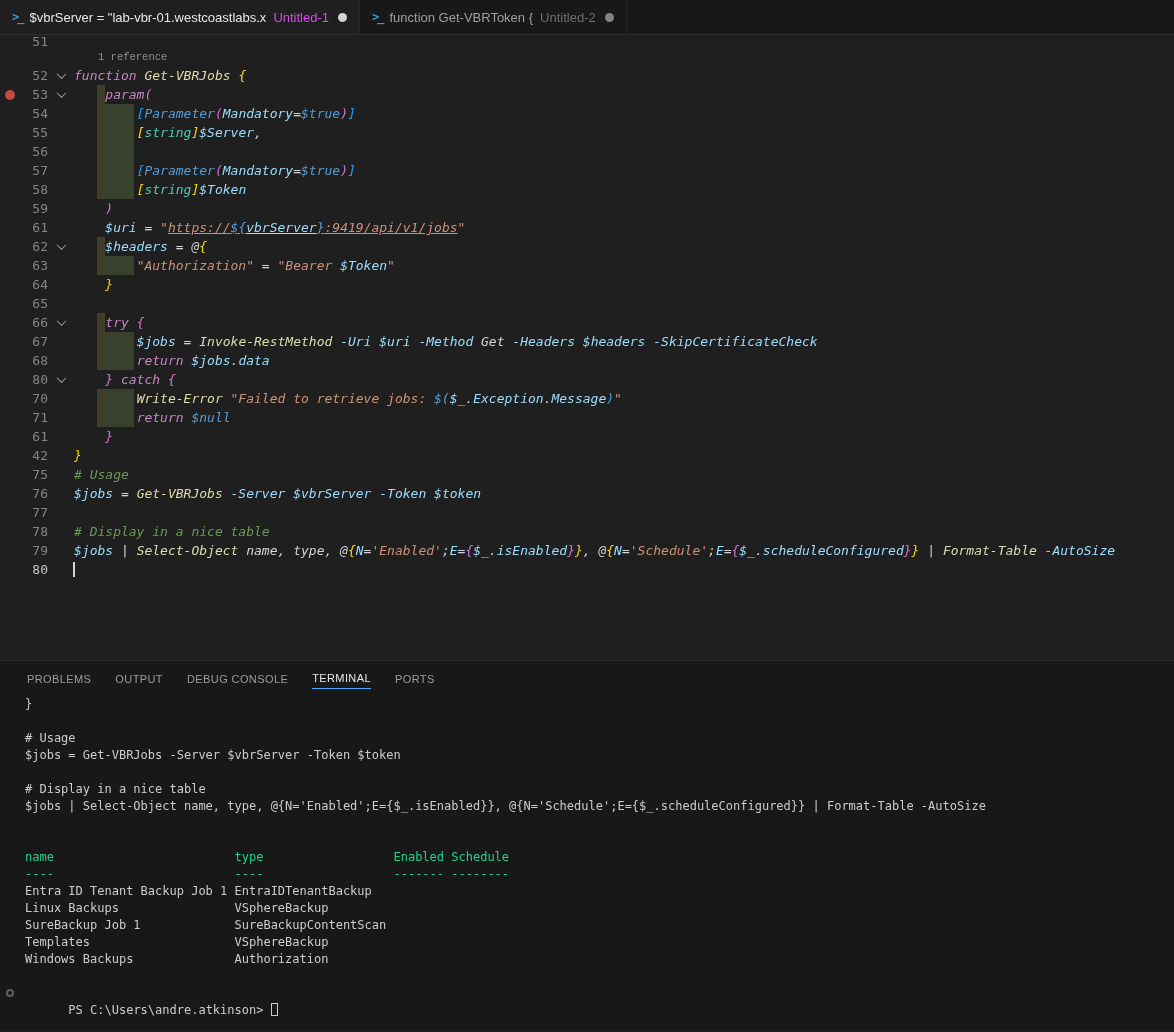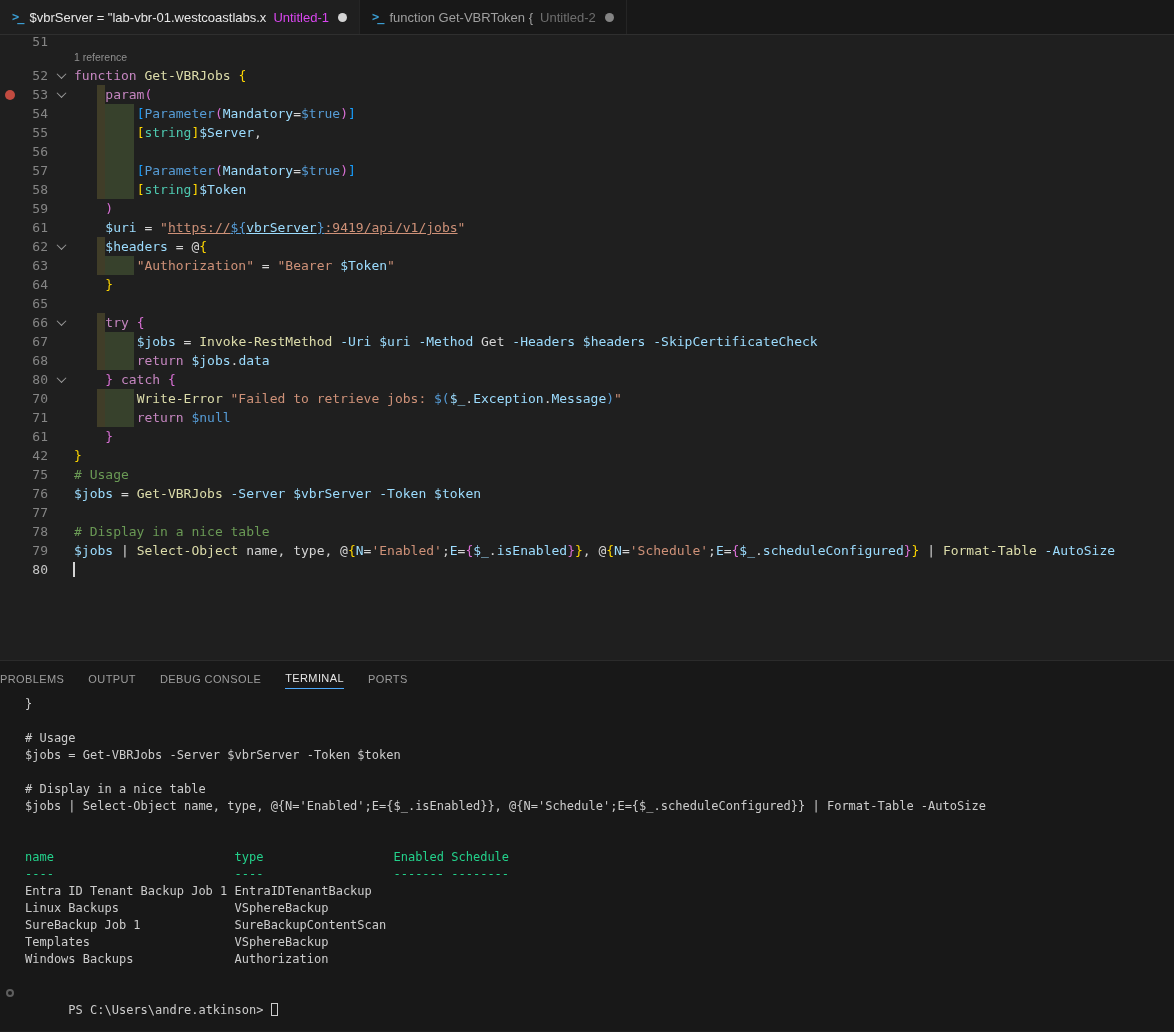--- a/index.html
+++ b/index.html
@@ -22,40 +22,40 @@
   
   .editor{height:625px;position:relative;background:var(--bg_editor);font-family:"DejaVu Sans Mono","Liberation Mono",monospace;font-size:13px;color:var(--pl);}
   .code-line{display:flex;height:19px;line-height:19px;white-space:pre;}
   .code-line.clip{height:13px;line-height:13px;overflow:hidden;}
   .glyph{width:20px;flex:none;display:flex;align-items:center;justify-content:center;}
   .bp{width:10px;height:10px;border-radius:50%;background:var(--red);}
   .lnum{width:28px;flex:none;text-align:right;color:var(--linenum);}
   .lnum.cur{color:#c6c6c6;}
   .fold{width:26px;flex:none;display:flex;align-items:center;justify-content:center;}
   .chev{width:7px;height:7px;border-right:1.5px solid #9a9a9a;border-bottom:1.5px solid #9a9a9a;transform:rotate(45deg) translate(-1px,-1px);}
-  .lcontent{position:relative;flex:1;white-space:pre;}
+  .lcontent{position:relative;flex:1;white-space:pre;font-style:italic;}
   .strip{position:absolute;top:0;height:19px;}
   .strip.n1{left:23px;width:8px;background:var(--strip1);}
   .strip.n2{left:31px;width:29px;background:var(--strip2);}
   .caret{position:absolute;left:-1px;top:2px;width:2px;height:15px;background:#d4d4d4;}
-  .codelens{height:18px;line-height:18px;padding-left:74px;color:#8f8f8f;font-family:Liberation Sans, sans-serif;font-size:10.5px;}
+  .codelens{height:18px;line-height:18px;padding-left:98px;color:#8f8f8f;font-family:Liberation Mono, monospace;font-size:10.5px;}
 
   .tk-pl{color:var(--pl);} .tk-op{color:var(--pl);}
   .tk-kw{color:var(--kw);} .tk-fn{color:var(--fn);}
   .tk-var{color:var(--var);} .tk-str{color:var(--str);}
   .tk-type{color:var(--type);} .tk-tb{color:var(--tb);}
   .tk-cmt{color:var(--cmt);}
   .tk-b1{color:var(--b1);} .tk-b2{color:var(--b2);} .tk-b3{color:var(--b3);}
   .tk-strl{color:var(--str);text-decoration:underline;}
   .tk-varl{color:var(--var);text-decoration:underline;}
   .tk-tbl{color:var(--tb);text-decoration:underline;}
 
   
   .panel{height:371px;background:var(--bg_panel);border-top:1px solid #2b2b2b;}
-  .panel-tabs{height:35px;display:flex;align-items:center;gap:24px;}
+  .panel-tabs{height:35px;display:flex;align-items:center;padding-left:27px;gap:24px;}
   .panel-tab{font-size:11px;letter-spacing:.4px;color:#9d9d9d;cursor:pointer;padding:4px 0;}
   .panel-tab.active{color:#e7e7e7;border-bottom:1px solid var(--accent);}
   .terminal{padding:0 0 0 25px;font-family:"DejaVu Sans Mono","Liberation Mono",monospace;font-size:12px;line-height:17px;color:var(--fg);}
   .t-line{height:17px;white-space:pre;}
   .t-line.green{color:var(--green);}
   .prompt-row{position:relative;height:17px;white-space:pre;margin-top:17px;}
   .cmd-deco{position:absolute;left:-19px;top:4px;width:8px;height:8px;border-radius:50%;border:2px solid #5f5f5f;}
   .t-cursor{display:inline-block;width:7px;height:13px;border:1px solid #cccccc;vertical-align:-2px;}
 </style>
 </head>

